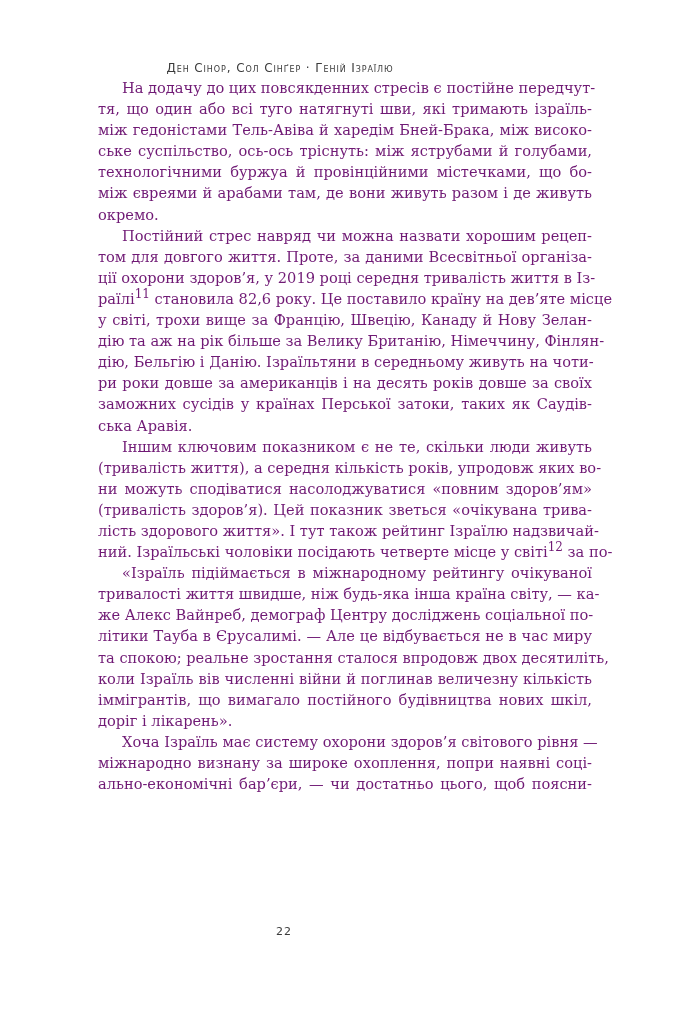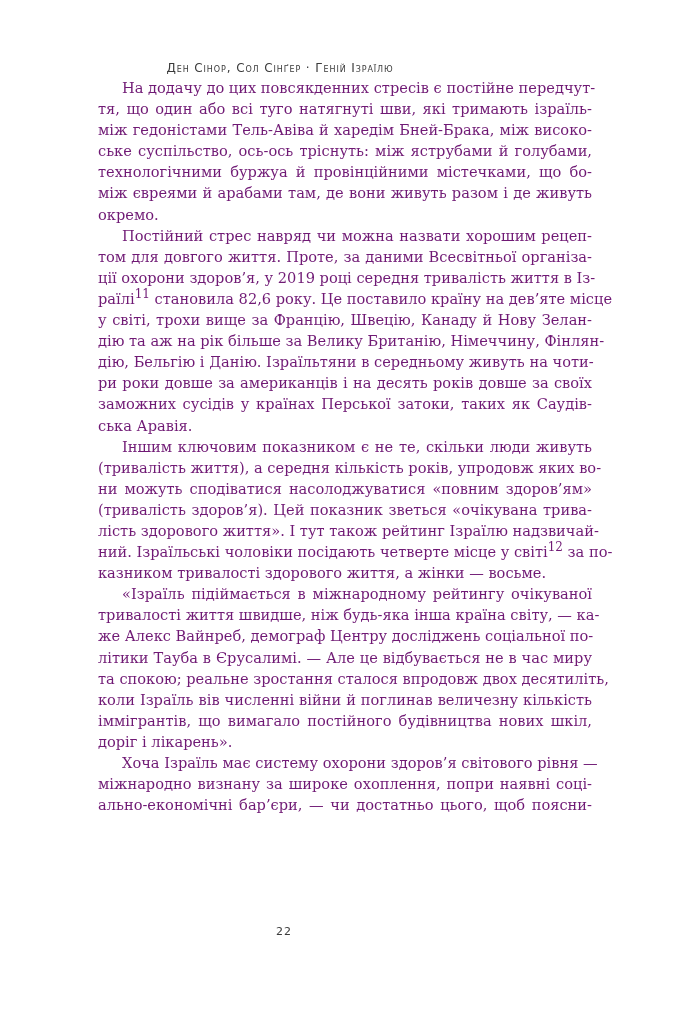--- a/index.html
+++ b/index.html
@@ -96,21 +96,20 @@
     <span class="line last">ська Аравія.</span>
   </div>
 
   <div>
     <span class="line indent">Іншим ключовим показником є не те, скільки люди живуть</span>
     <span class="line">(тривалість життя), а середня кількість років, упродовж яких во-</span>
     <span class="line">ни можуть сподіватися насолоджуватися «повним здоров’ям»</span>
     <span class="line">(тривалість здоров’я). Цей показник зветься «очікувана трива-</span>
     <span class="line">лість здорового життя». І тут також рейтинг Ізраїлю надзвичай-</span>
     <span class="line"><span>ний. Ізраїльські чоловіки посідають четверте місце у світі</span><sup class="fn">12</sup><span> за по-</span></span>
-    <span class="line last">казником тривалості здорового життя, а жінки — восьме.</span>
   </div>
 
   <div>
     <span class="line indent">«Ізраїль підіймається в міжнародному рейтингу очікуваної</span>
     <span class="line">тривалості життя швидше, ніж будь-яка інша країна світу, — ка-</span>
     <span class="line">же Алекс Вайнреб, демограф Центру досліджень соціальної по-</span>
     <span class="line">літики Тауба в Єрусалимі. — Але це відбувається не в час миру</span>
     <span class="line">та спокою; реальне зростання сталося впродовж двох десятиліть,</span>
     <span class="line">коли Ізраїль вів численні війни й поглинав величезну кількість</span>
     <span class="line">іммігрантів, що вимагало постійного будівництва нових шкіл,</span>

